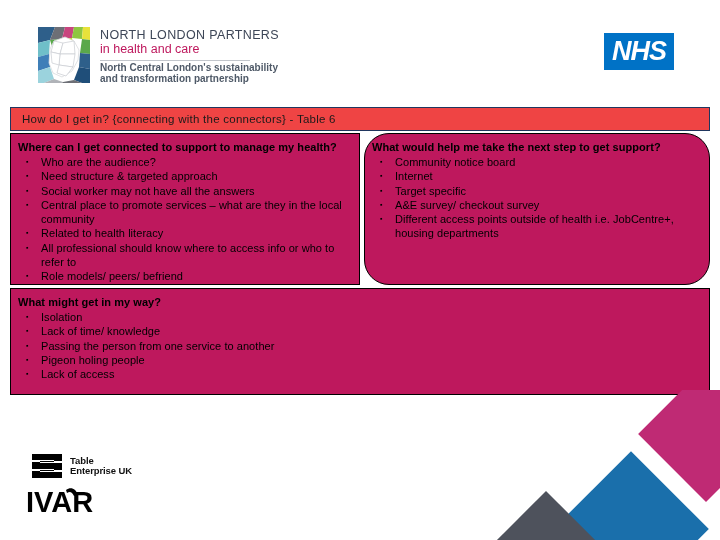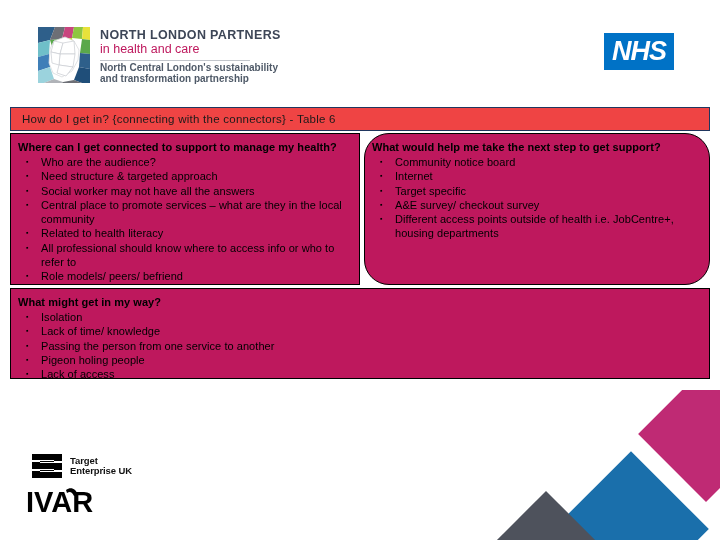--- a/index.html
+++ b/index.html
@@ -16,21 +16,21 @@
   .corner{position:absolute;right:0;bottom:0;width:230px;height:150px;overflow:hidden;pointer-events:none;}
   .sq{position:absolute;transform:rotate(45deg);}
   .sq.magenta{width:96px;height:96px;right:-34px;bottom:58px;}
   .sq.blue{width:110px;height:110px;right:34px;bottom:-44px;}
   .sq.grey{width:92px;height:92px;right:128px;bottom:-62px;}
 
   
   .nlp-logo{position:absolute;left:38px;top:27px;display:flex;align-items:flex-start;}
   .nlp-mark{width:52px;height:56px;flex:none;}
   .nlp-text{margin-left:10px;padding-top:1px;}
-  .nlp-line1{font-size:12.5px;font-weight:bold;letter-spacing:.35px;color:#3d4657;line-height:14px;}
+  .nlp-line1{font-size:12.5px;font-weight:normal;letter-spacing:.35px;color:#3d4657;line-height:14px;}
   .nlp-line2{font-size:12.5px;color:#be185d;line-height:15px;}
   .nlp-rule{border-top:1px solid #c2c6cc;margin:3px 0 2px 0;width:150px;}
   .nlp-line3{font-size:10px;color:#4f5a68;line-height:10.5px;font-weight:bold;}
 
   .nhs-logo{
     position:absolute;left:604px;top:33px;width:70px;height:37px;
     display:flex;align-items:center;justify-content:center;
   }
   .nhs-logo span{
     color:#ffffff;font-weight:bold;font-style:italic;
@@ -47,21 +47,21 @@
   }
   .title-bar .t{font-size:11.5px;color:#1a1a1a;padding-left:11px;letter-spacing:.25px;}
 
   .cell{
     position:absolute;box-sizing:border-box;
     border:1px solid #000000;background:#be185d;
     padding:6px 7px 4px 7px;
   }
   .cell-tl{left:10px;top:133px;width:350px;height:152px;}
   .cell-tr{left:364px;top:133px;width:346px;height:152px;border-radius:25px;}
-  .cell-b {left:10px;top:288px;width:700px;height:91px;}
+  .cell-b {left:10px;top:288px;width:700px;height:107px;}
 
   .cell h4{
     margin:0 0 1px 0;font-size:11px;font-weight:bold;color:#000;
     line-height:14px;letter-spacing:.05px;
   }
   .cell ul{margin:0;padding:0;list-style:none;}
   .cell li{
     position:relative;font-size:11px;color:#000;line-height:14.3px;
     padding-left:23px;letter-spacing:.05px;
   }
@@ -157,21 +157,21 @@
         <li><span class="bu">▪</span><span>Pigeon holing people</span></li>
         <li><span class="bu">▪</span><span>Lack of access</span></li>
       </ul>
   </div>
 
   <div class="seuk">
     <svg class="seuk-mark" viewBox="0 0 34 28">
       <path d="M2,2 H32 V9 H10 V11 H32 V18 H10 V20 H32 V26 H2 V19 H24 V17 H2 V10 H24 V8 H2 Z" fill="#000000"></path>
     </svg>
     <div class="seuk-text">
-      <div>Target</div>
+      <div>Table</div>
       <div>Enterprise UK</div>
     </div>
   </div>
 
   <svg class="ivar" viewBox="0 0 86 30">
     <text x="0" y="25" font-family="Liberation Sans, sans-serif" font-size="29" font-weight="bold" fill="#000000">IVAR</text>
     <path d="M40,3 C45,-1 50,2 52,8 L48,9 C46,5 44,4 41,6 Z" fill="#000000"></path>
   </svg>
 
   <div class="corner">

